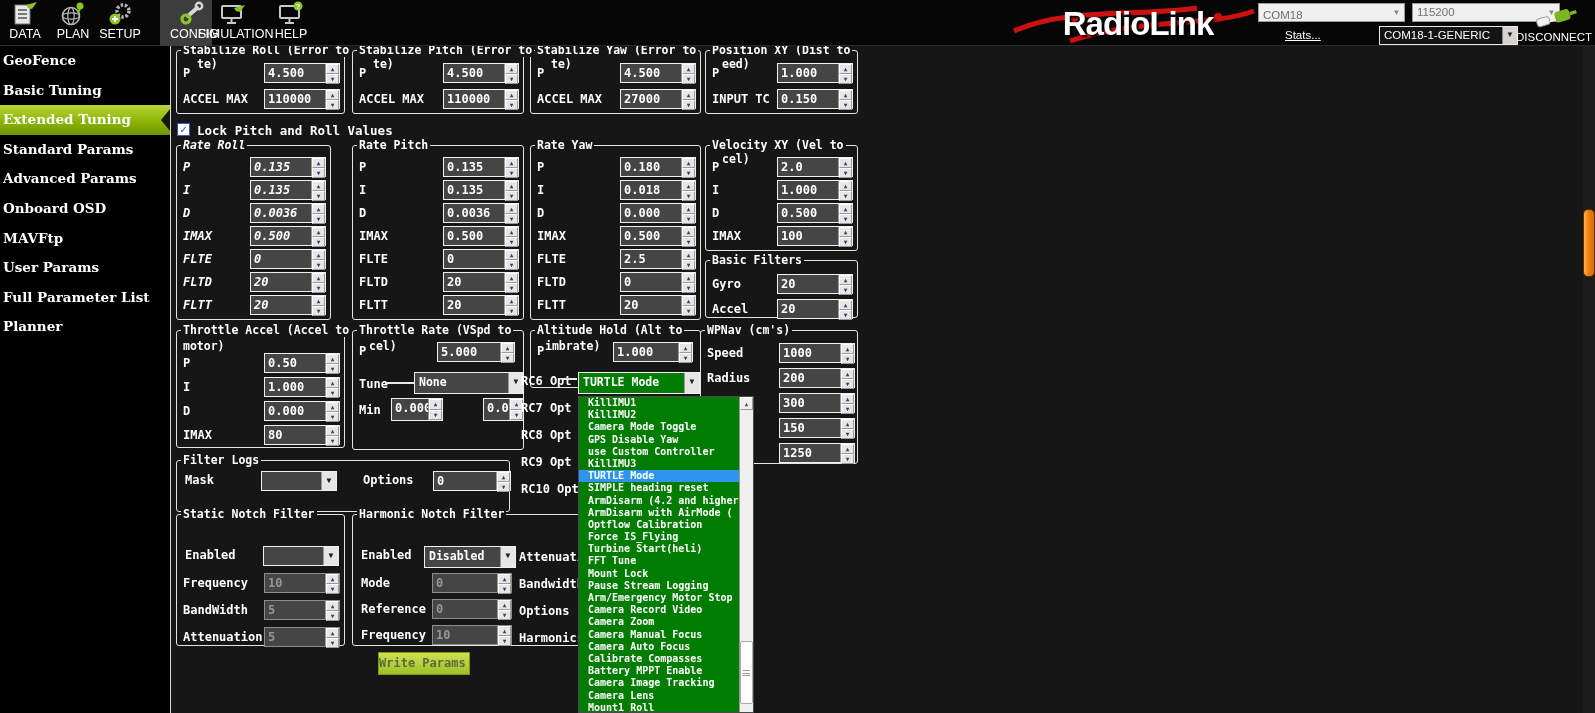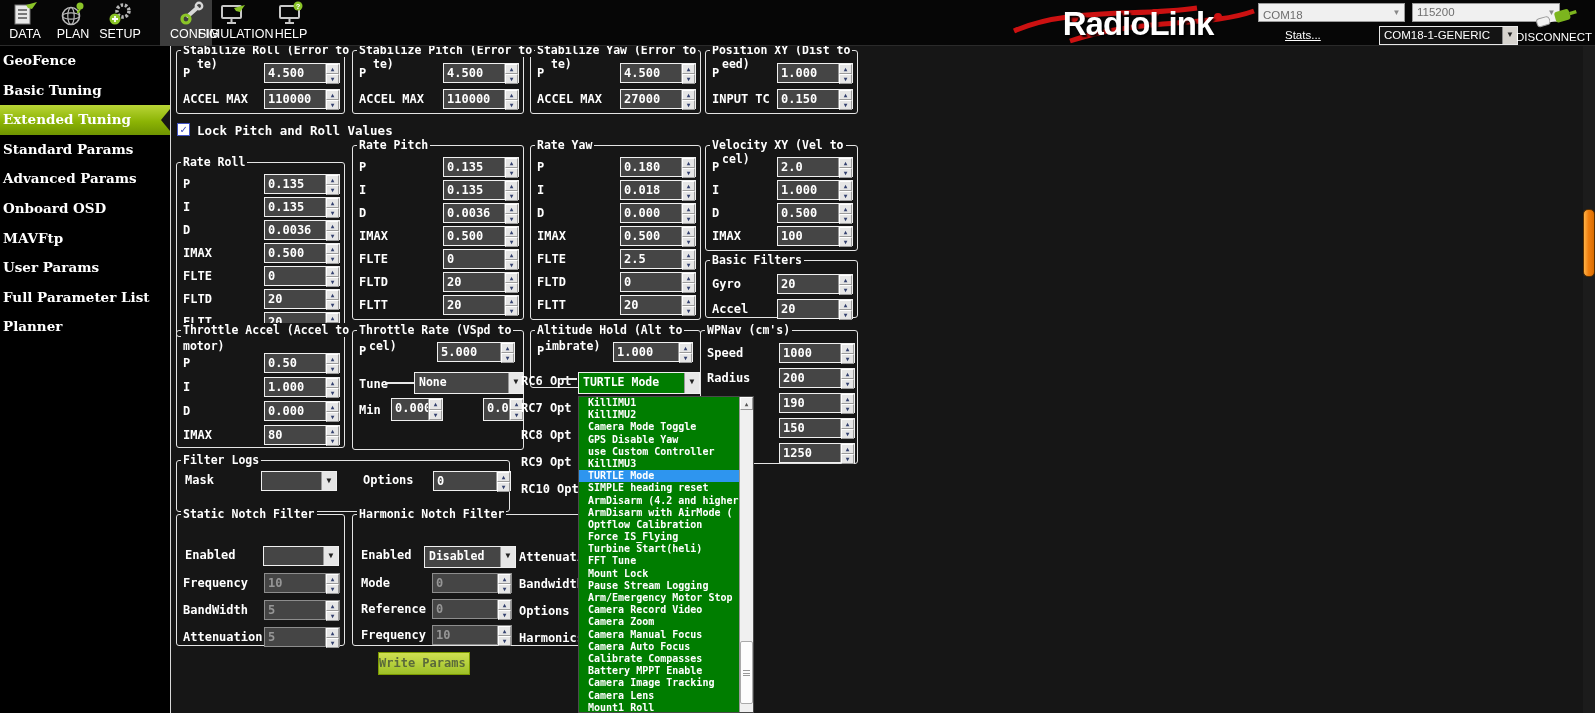--- a/index.html
+++ b/index.html
@@ -69,21 +69,21 @@
   .combo { position:absolute; background:#454545; border:1px solid #f0f0f0; display:flex; height:20px; }
   .combo .val { flex:1; font-size:11.5px; font-weight:bold; color:#fff; padding:2px 0 0 4px; white-space:nowrap; overflow:hidden; }
   .combo .cbtn { width:15px; background:#e6e6e6; border-left:1px solid #999; color:#222;
                  font-size:8px; line-height:17px; text-align:center; cursor:pointer; }
 
   
   #g-stab-roll  { left:176px; top:50px;  width:169px; height:64px; }
   #g-stab-pitch { left:352px; top:50px;  width:172px; height:64px; }
   #g-stab-yaw   { left:530px; top:50px;  width:171px; height:64px; }
   #g-pos-xy     { left:705px; top:50px;  width:153px; height:64px; }
-  #g-rate-roll  { left:176px; top:162px; width:169px; height:175px; }
+  #g-rate-roll  { left:176px; top:145px; width:155px; height:175px;font-style:italic; }
   #g-rate-pitch { left:352px; top:145px; width:172px; height:175px; }
   #g-rate-yaw   { left:530px; top:145px; width:171px; height:175px; }
   #g-vel-xy     { left:705px; top:145px; width:153px; height:106px; }
   #g-basic-filt { left:705px; top:260px; width:153px; height:58px; }
   #g-thr-accel  { left:176px; top:330px; width:169px; height:118px; }
   #g-thr-rate   { left:352px; top:330px; width:172px; height:120px; }
   #g-alt-hold   { left:530px; top:330px; width:171px; height:58px; }
   #g-wpnav      { left:700px; top:330px; width:158px; height:134px; }
   #g-filter-logs{ left:176px; top:460px; width:334px; height:52px; }
   #g-static-n   { left:176px; top:514px; width:169px; height:132px; }
@@ -797,21 +797,21 @@
           <span class="val">200</span>
           <span class="btns">
             <span>▲</span>
             <span>▼</span>
           </span>
         </div>
       </div>
       <div class="prow">
         <span class="plabel"></span>
         <div class="spin">
-          <span class="val">190</span>
+          <span class="val">300</span>
           <span class="btns">
             <span>▲</span>
             <span>▼</span>
           </span>
         </div>
       </div>
       <div class="prow">
         <span class="plabel"></span>
         <div class="spin">
           <span class="val">150</span>

